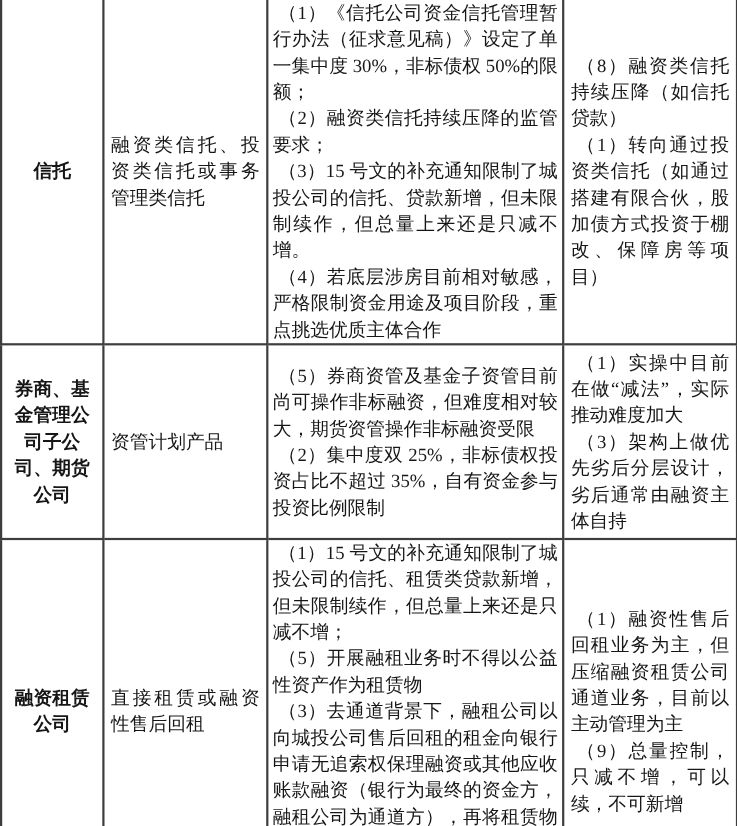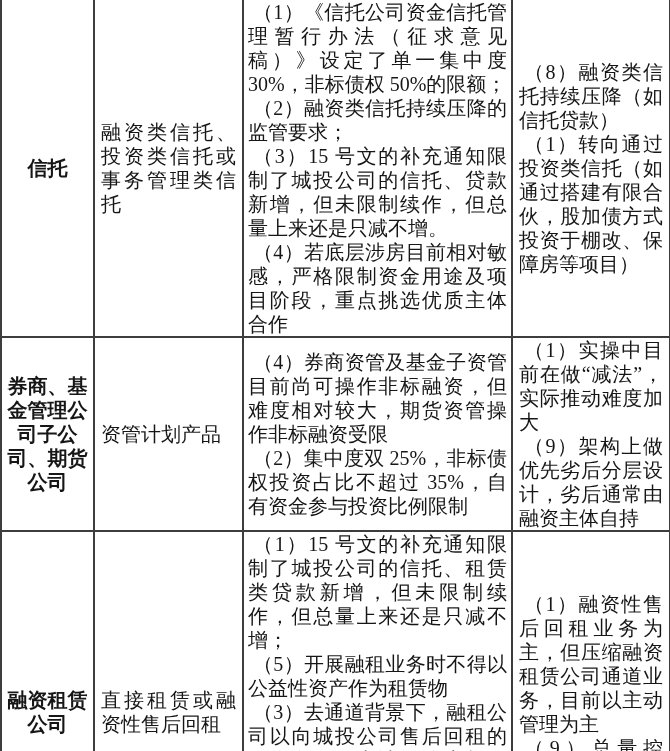--- a/index.html
+++ b/index.html
@@ -22,21 +22,21 @@
   }
   table.policy-table {
     border-collapse: collapse;
     table-layout: fixed;
     width: 669px;
     margin: 0;
   }
   table.policy-table td {
     border: 2px solid #3d3d3d;
     vertical-align: middle;
-    font-size: 20px;
+    font-size: 17px;
     line-height: 24px;
     overflow: hidden;
   }
   
   table.policy-table tr.row-0 td {
     border-top: none;
   }
   tr.row-0 { height: 272px; }
   tr.row-1 { height: 177px; }
   tr.row-2 { height: 299px; }
@@ -99,26 +99,26 @@
       </tr>
 
       <tr class="row-1">
         <td class="col-institution">
           <div>券商、基金管理公司子公司、期货公司</div>
         </td>
         <td class="col-product">
           <div>资管计划产品</div>
         </td>
         <td class="col-restrictions">
-          <p>（4）券商资管及基金子资管目前尚可操作非标融资，但难度相对较大，期货资管操作非标融资受限</p>
+          <p>（5）券商资管及基金子资管目前尚可操作非标融资，但难度相对较大，期货资管操作非标融资受限</p>
           <p>（2）集中度双 25%，非标债权投资占比不超过 35%，自有资金参与投资比例限制</p>
         </td>
         <td class="col-practices">
           <p>（1）实操中目前在做“减法”，实际推动难度加大</p>
-          <p>（9）架构上做优先劣后分层设计，劣后通常由融资主体自持</p>
+          <p>（3）架构上做优先劣后分层设计，劣后通常由融资主体自持</p>
         </td>
       </tr>
 
       <tr class="row-2">
         <td class="col-institution">
           <div>融资租赁公司</div>
         </td>
         <td class="col-product">
           <div>直接租赁或融资性售后回租</div>
         </td>

